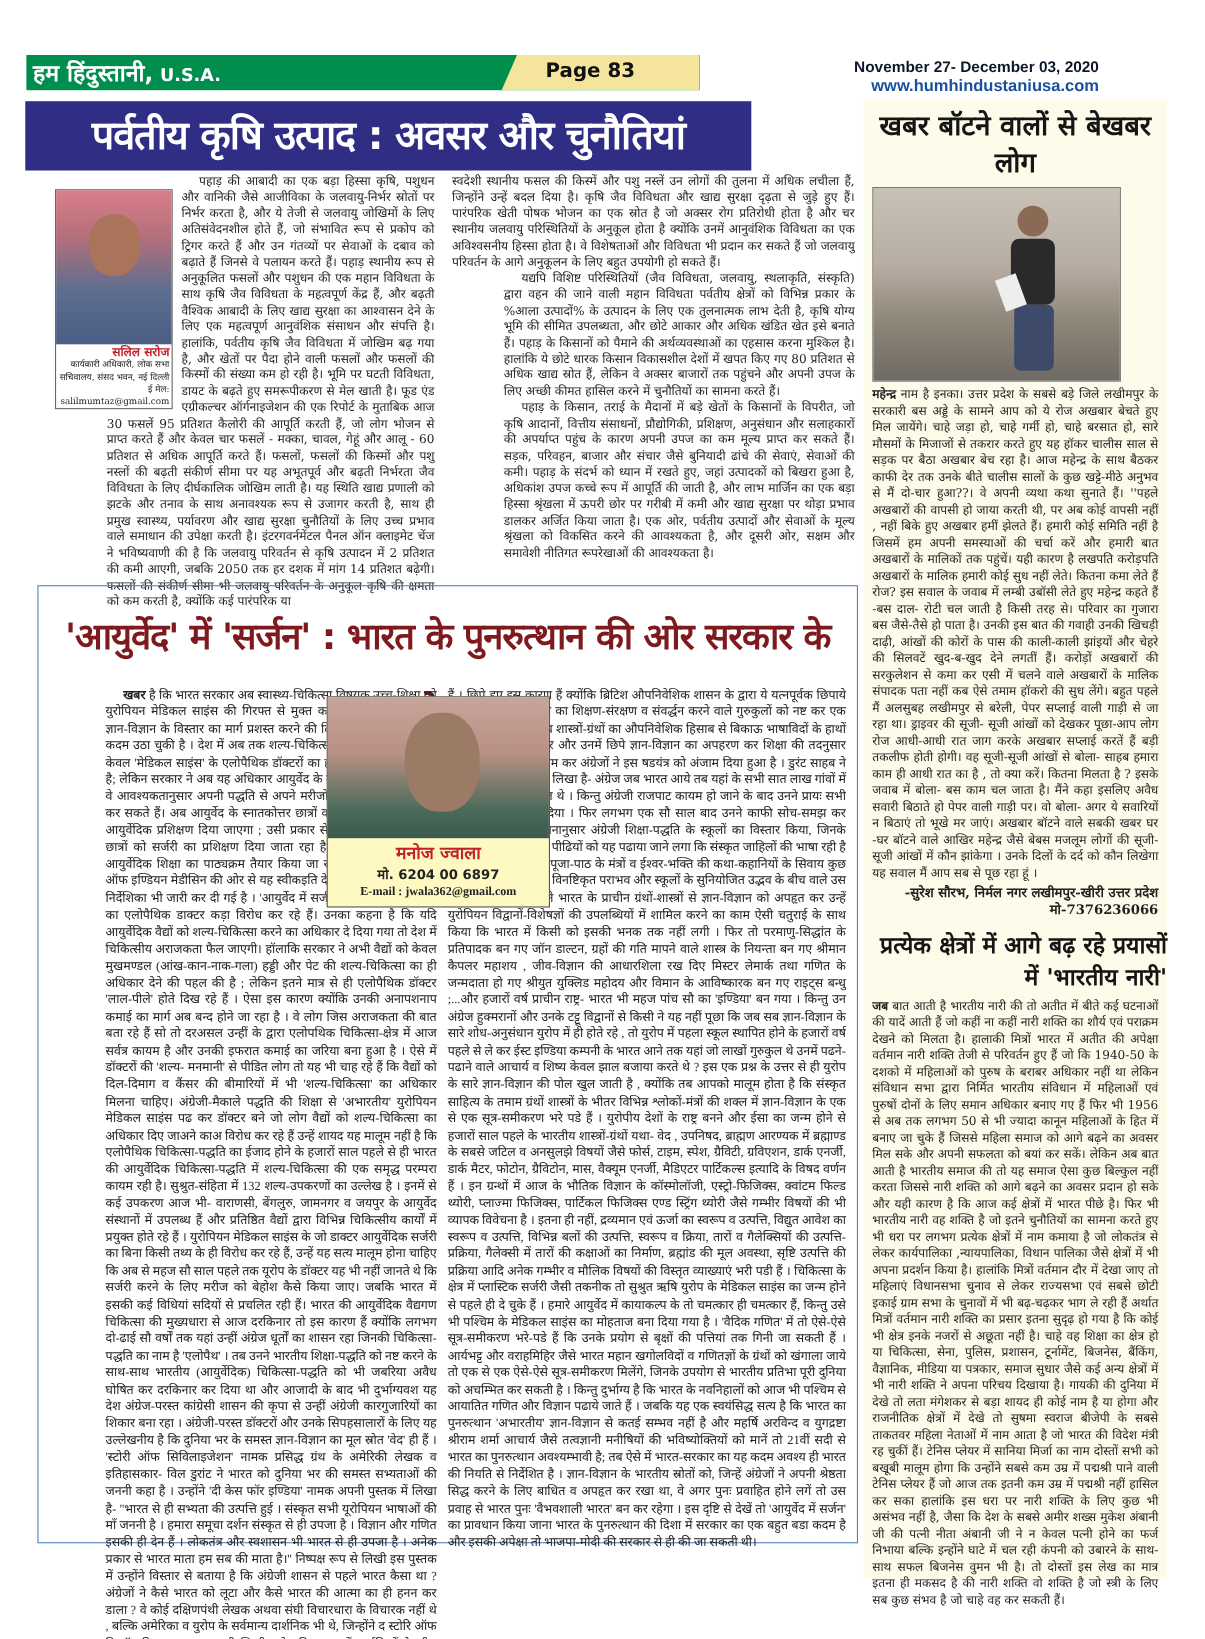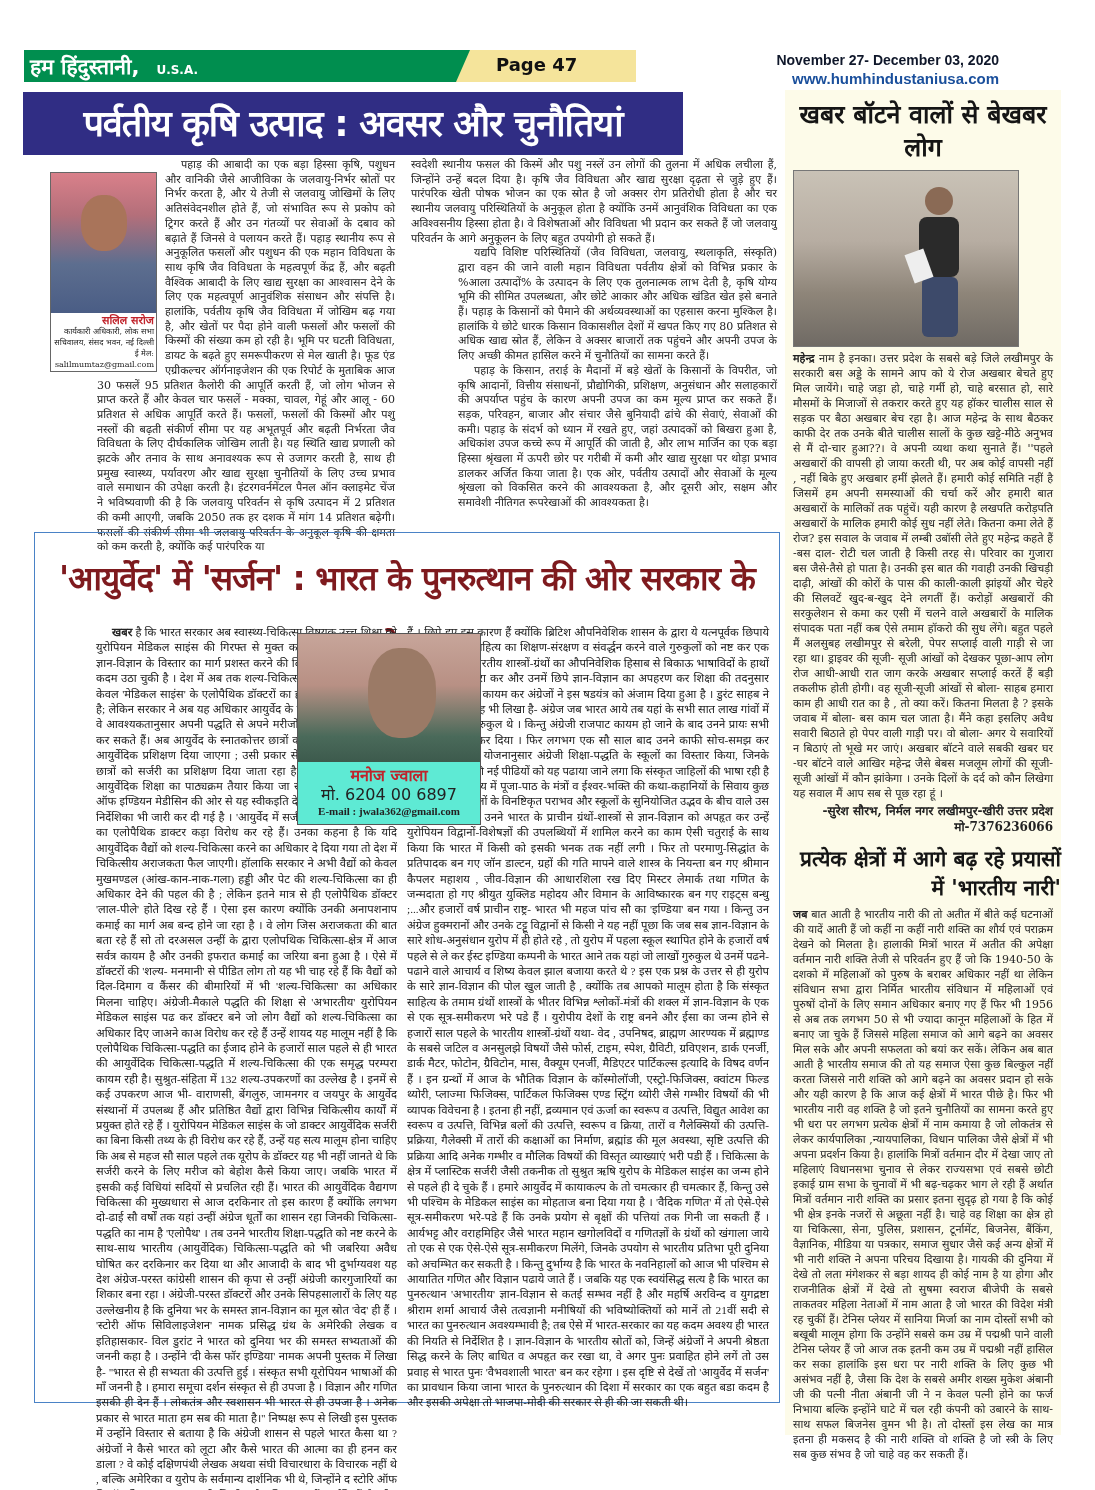--- a/index.html
+++ b/index.html
@@ -1,19 +1,19 @@
 <!DOCTYPE html>
 <html><head>
 <meta charset="utf-8">
 <style>
   * { box-sizing: border-box; margin: 0; padding: 0; }
   body { width: 1095px; height: 1490px; background: #ffffff; font-family: "DejaVu Serif", serif; color: #222; position: relative; overflow: hidden; }
   .masthead { position: absolute; left: 24px; top: 50px; width: 612px; height: 32px; background: #008e4f; }
   .masthead .brand { position: absolute; left: 6px; top: 2px; color: #fff; font-family: "DejaVu Sans", sans-serif; font-weight: bold; font-size: 21px; }
-  .masthead .brand small { font-size: 12px; font-weight: bold; margin-left: 17px; }
+  .masthead .brand small { font-size: 16px; font-weight: bold; margin-left: 6px; }
   .masthead .page-tag { position: absolute; right: 0; top: 0; width: 180px; height: 32px; background: #f5e49b; clip-path: polygon(14px 0, 100% 0, 100% 100%, 0 100%); }
   .masthead .page-tag span { position: absolute; left: 40px; top: 4px; font-family: "DejaVu Sans", sans-serif; font-weight: bold; font-size: 18px; color: #111; }
   .dateline { position: absolute; right: 96px; top: 52px; text-align: right; font-family: "Liberation Sans", sans-serif; font-weight: bold; }
   .dateline .date { color: #0f172a; font-size: 14px; }
   .dateline .url { color: #1a4f9c; font-size: 15px; margin-top: 2px; }
 
   .hl1 { position: absolute; left: 23px; top: 92px; width: 660px; height: 63px; background: #302d84; color: #fff; font-family: "DejaVu Sans", sans-serif; font-weight: bold; font-size: 36px; line-height: 63px; text-align: center; letter-spacing: -1px; }
 
   .sidebar-box { position: absolute; left: 785px; top: 90px; width: 276px; height: 1345px; background: #fdfbe9; }
   .sb-title { text-align: center; font-family: "DejaVu Sans", sans-serif; font-weight: bold; font-size: 25px; line-height: 33px; color: #151515; margin-top: 8px; }
@@ -30,38 +30,38 @@
   .author1 { float: left; width: 107px; height: 200px; margin: 14px 8px 4px 0; border: 1px solid #666; background: #fff; }
   .author1 .ph { height: 140px; background: linear-gradient(180deg, #d9808a 0%, #b46f7a 30%, #5d6e8f 65%, #4a5d85 100%); position: relative; }
   .author1 .face { position: absolute; left: 30px; top: 22px; width: 46px; height: 56px; border-radius: 45%; background: #a9745a; }
   .author1 .cap { text-align: right; font-size: 8px; line-height: 11px; padding: 2px; }
   .author1 .cap .nm { color: #c0232b; font-weight: bold; font-size: 11px; }
 
   .art2 { position: absolute; left: 34px; top: 532px; width: 746px; height: 871px; border: 1.5px solid #4a82c6; }
   .hl2 { text-align: center; font-family: "DejaVu Sans", sans-serif; font-weight: bold; font-size: 33px; color: #7e1a1e; letter-spacing: -1px; margin-top: 12px; height: 68px; line-height: 68px; }
   .art2 .c1 { left: 14px; top: 92px; width: 348px; font-family: "Liberation Serif", serif; font-size: 11.3px; line-height: 15.4px; }
   .art2 .c2 { left: 372px; top: 92px; width: 362px; font-family: "Liberation Serif", serif; font-size: 11.3px; line-height: 15.4px; }
-  .author2 { position: absolute; left: 262px; top: 100px; width: 184px; height: 192px; border: 1px solid #555; background: #5eead4; }
+  .author2 { position: absolute; left: 262px; top: 100px; width: 203px; height: 192px; border: 1px solid #555; background: #fef9c3; }
   .author2 .ph { height: 128px; background: linear-gradient(180deg, #c7a59a 0%, #b89084 40%, #4a6a5a 80%, #3d5a4d 100%); position: relative; }
   .author2 .face { position: absolute; left: 70px; top: 14px; width: 68px; height: 90px; border-radius: 45%; background: #9b7a66; }
   .author2 .cap { text-align: center; }
   .author2 .nm { color: #c0232b; font-family: "DejaVu Sans", sans-serif; font-weight: bold; font-size: 16px; line-height: 20px; margin-top: 4px; }
-  .author2 .ph-no { font-family: "DejaVu Sans", sans-serif; font-weight: normal; font-size: 16px; line-height: 18px; }
+  .author2 .ph-no { font-family: "DejaVu Sans", sans-serif; font-weight: bold; font-size: 12px; line-height: 18px; }
   .author2 .em { font-family: "Liberation Serif", serif; font-weight: bold; font-size: 11px; line-height: 15px; }
   .p-indent { text-indent: 16px; margin-left: 47px; }
 </style>
 </head>
 <body>
 
 <div class="masthead">
   <div class="brand">
     <span>हम हिंदुस्तानी,</span><small>U.S.A.</small>
   </div>
   <div class="page-tag">
-    <span>Page 47</span>
+    <span>Page 83</span>
   </div>
 </div>
 <div class="dateline">
   <div class="date">November 27- December 03, 2020</div>
   <div class="url">www.humhindustaniusa.com</div>
 </div>
 
 <div class="hl1">पर्वतीय कृषि उत्पाद : अवसर और चुनौतियां</div>
 
 <div class="art1">

